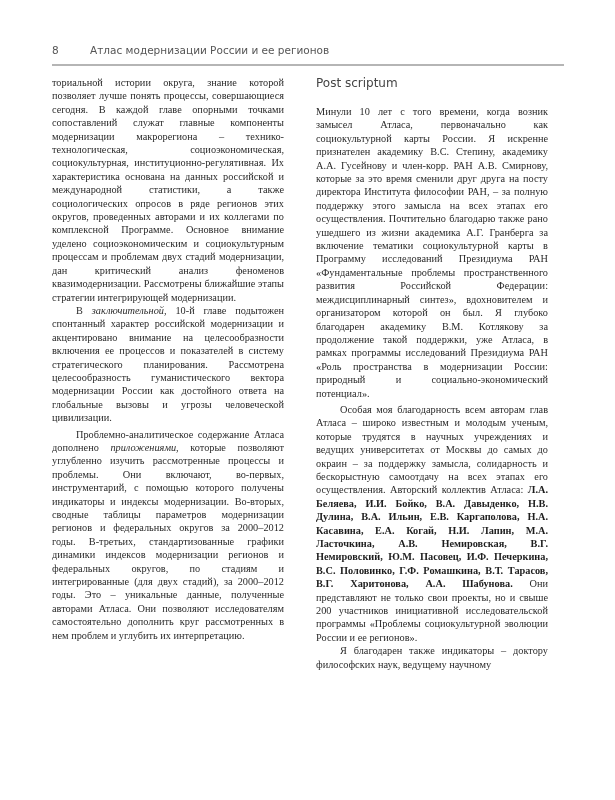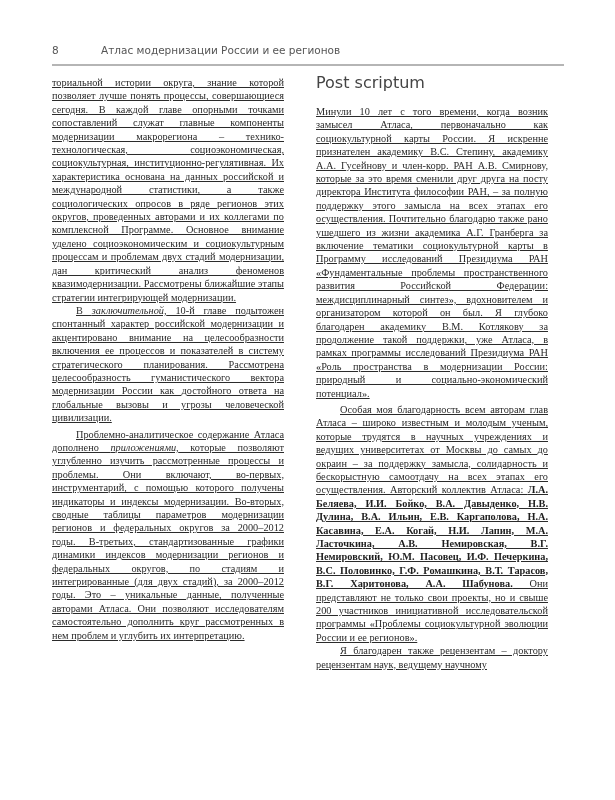--- a/index.html
+++ b/index.html
@@ -6,33 +6,33 @@
   body {
     width: 615px; height: 800px; background: #ffffff; position: relative; overflow: hidden;
     color: #2a2a2a;
   }
   .header {
     position: absolute; left: 52px; top: 34px; width: 512px; height: 30px;
     border-bottom: 2px solid #b5b5b5;
     font-family: "DejaVu Sans", sans-serif; font-size: 10.5px; color: #555;
   }
   .header .num { position: absolute; left: 0; top: 10px; }
-  .header .title { position: absolute; left: 49px; top: 10px; }
+  .header .title { position: absolute; left: 38px; top: 10px; }
   .col {
     position: absolute; top: 76px; width: 232px;
     font-family: "Liberation Serif", serif; font-size: 10.3px; line-height: 13.4px;
     text-align: justify; hyphens: manual; color: #2b2b2b;
   }
   .col.left { left: 52px; }
   .col.right { left: 316px; }
-  .col p { margin: 0; text-decoration: underline; }
+  .col p { margin: 0; }
   .col p.indent { text-indent: 24px; }
   .col p.gap { margin-top: 3px; }
   .ps-title {
-    font-family: "DejaVu Sans", sans-serif; font-size: 16px; color: #444;
+    font-family: "DejaVu Sans", sans-serif; font-size: 12px; color: #444;
     margin: 0 0 15px 0; font-weight: normal; line-height: 14px;
   }
   .b { font-weight: bold; color: #1e1e1e; }
   .i { font-style: italic; margin-top: 40px; }
 </style>
 </head>
 <body>
 
 <div class="header">
   <span class="num">8</span>
@@ -42,14 +42,14 @@
 <div class="col left">
   <p>ториальной истории округа, знание которой позволяет лучше понять процессы, совершающиеся сегодня. В каждой главе опорными точками сопоставлений служат главные компоненты модернизации макрорегиона – технико-технологическая, социоэкономическая, социокультурная, институционно-регулятивная. Их характеристика основана на данных российской и международной статистики, а также социологических опросов в ряде регионов этих округов, проведенных авторами и их коллегами по комплексной Программе. Основное внимание уделено социоэкономическим и социокультурным процессам и проблемам двух стадий модернизации, дан критический анализ феноменов квазимодернизации. Рассмотрены ближайшие этапы стратегии интегрирующей модернизации.</p>
   <p class="indent"><span>В </span><span class="i">заключительной,</span><span> 10-й главе подытожен спонтанный характер российской модернизации и акцентировано внимание на целесообразности включения ее процессов и показателей в систему стратегического планирования. Рассмотрена целесообразность гуманистического вектора модернизации России как достойного ответа на глобальные вызовы и угрозы человеческой цивилизации.</span></p>
   <p class="indent gap"><span>Проблемно-аналитическое содержание Атласа дополнено </span><span class="i">приложениями,</span><span> которые позволяют углубленно изучить рассмотренные процессы и проблемы. Они включают, во-первых, инструментарий, с помощью которого получены индикаторы и индексы модернизации. Во-вторых, сводные таблицы параметров модернизации регионов и федеральных округов за 2000–2012 годы. В-третьих, стандартизованные графики динамики индексов модернизации регионов и федеральных округов, по стадиям и интегрированные (для двух стадий), за 2000–2012 годы. Это – уникальные данные, полученные авторами Атласа. Они позволяют исследователям самостоятельно дополнить круг рассмотренных в нем проблем и углубить их интерпретацию.</span></p>
 </div>
 
 <div class="col right">
   <h2 class="ps-title">Post scriptum</h2>
   <p>Минули 10 лет с того времени, когда возник замысел Атласа, первоначально как социокультурной карты России. Я искренне признателен академику В.С. Степину, академику А.А. Гусейнову и член-корр. РАН А.В. Смирнову, которые за это время сменили друг друга на посту директора Института философии РАН, – за полную поддержку этого замысла на всех этапах его осуществления. Почтительно благодарю также рано ушедшего из жизни академика А.Г. Гранберга за включение тематики социокультурной карты в Программу исследований Президиума РАН «Фундаментальные проблемы пространственного развития Российской Федерации: междисциплинарный синтез», вдохновителем и организатором которой он был. Я глубоко благодарен академику В.М. Котлякову за продолжение такой поддержки, уже Атласа, в рамках программы исследований Президиума РАН «Роль пространства в модернизации России: природный и социально-экономический потенциал».</p>
   <p class="indent gap"><span>Особая моя благодарность всем авторам глав Атласа – широко известным и молодым ученым, которые трудятся в научных учреждениях и ведущих университетах от Москвы до самых до окраин – за поддержку замысла, солидарность и бескорыстную самоотдачу на всех этапах его осуществления. Авторский коллектив Атласа: </span><span class="b">Л.А. Беляева, И.И. Бойко, В.А. Давыденко, Н.В. Дулина, В.А. Ильин, Е.В. Каргаполова, Н.А. Касавина, Е.А. Когай, Н.И. Лапин, М.А. Ласточкина, А.В. Немировская, В.Г. Немировский, Ю.М. Пасовец, И.Ф. Печеркина, В.С. Половинко, Г.Ф. Ромашкина, В.Т. Тарасов, В.Г. Харитонова, А.А. Шабунова.</span><span> Они представляют не только свои проекты, но и свыше 200 участников инициативной исследовательской программы «Проблемы социокультурной эволюции России и ее регионов».</span></p>
-  <p class="indent">Я благодарен также рецензентам – доктору рецензентам наук, ведущему научному</p>
+  <p class="indent">Я благодарен также индикаторы – доктору философских наук, ведущему научному</p>
 </div>
 
 </body></html>

